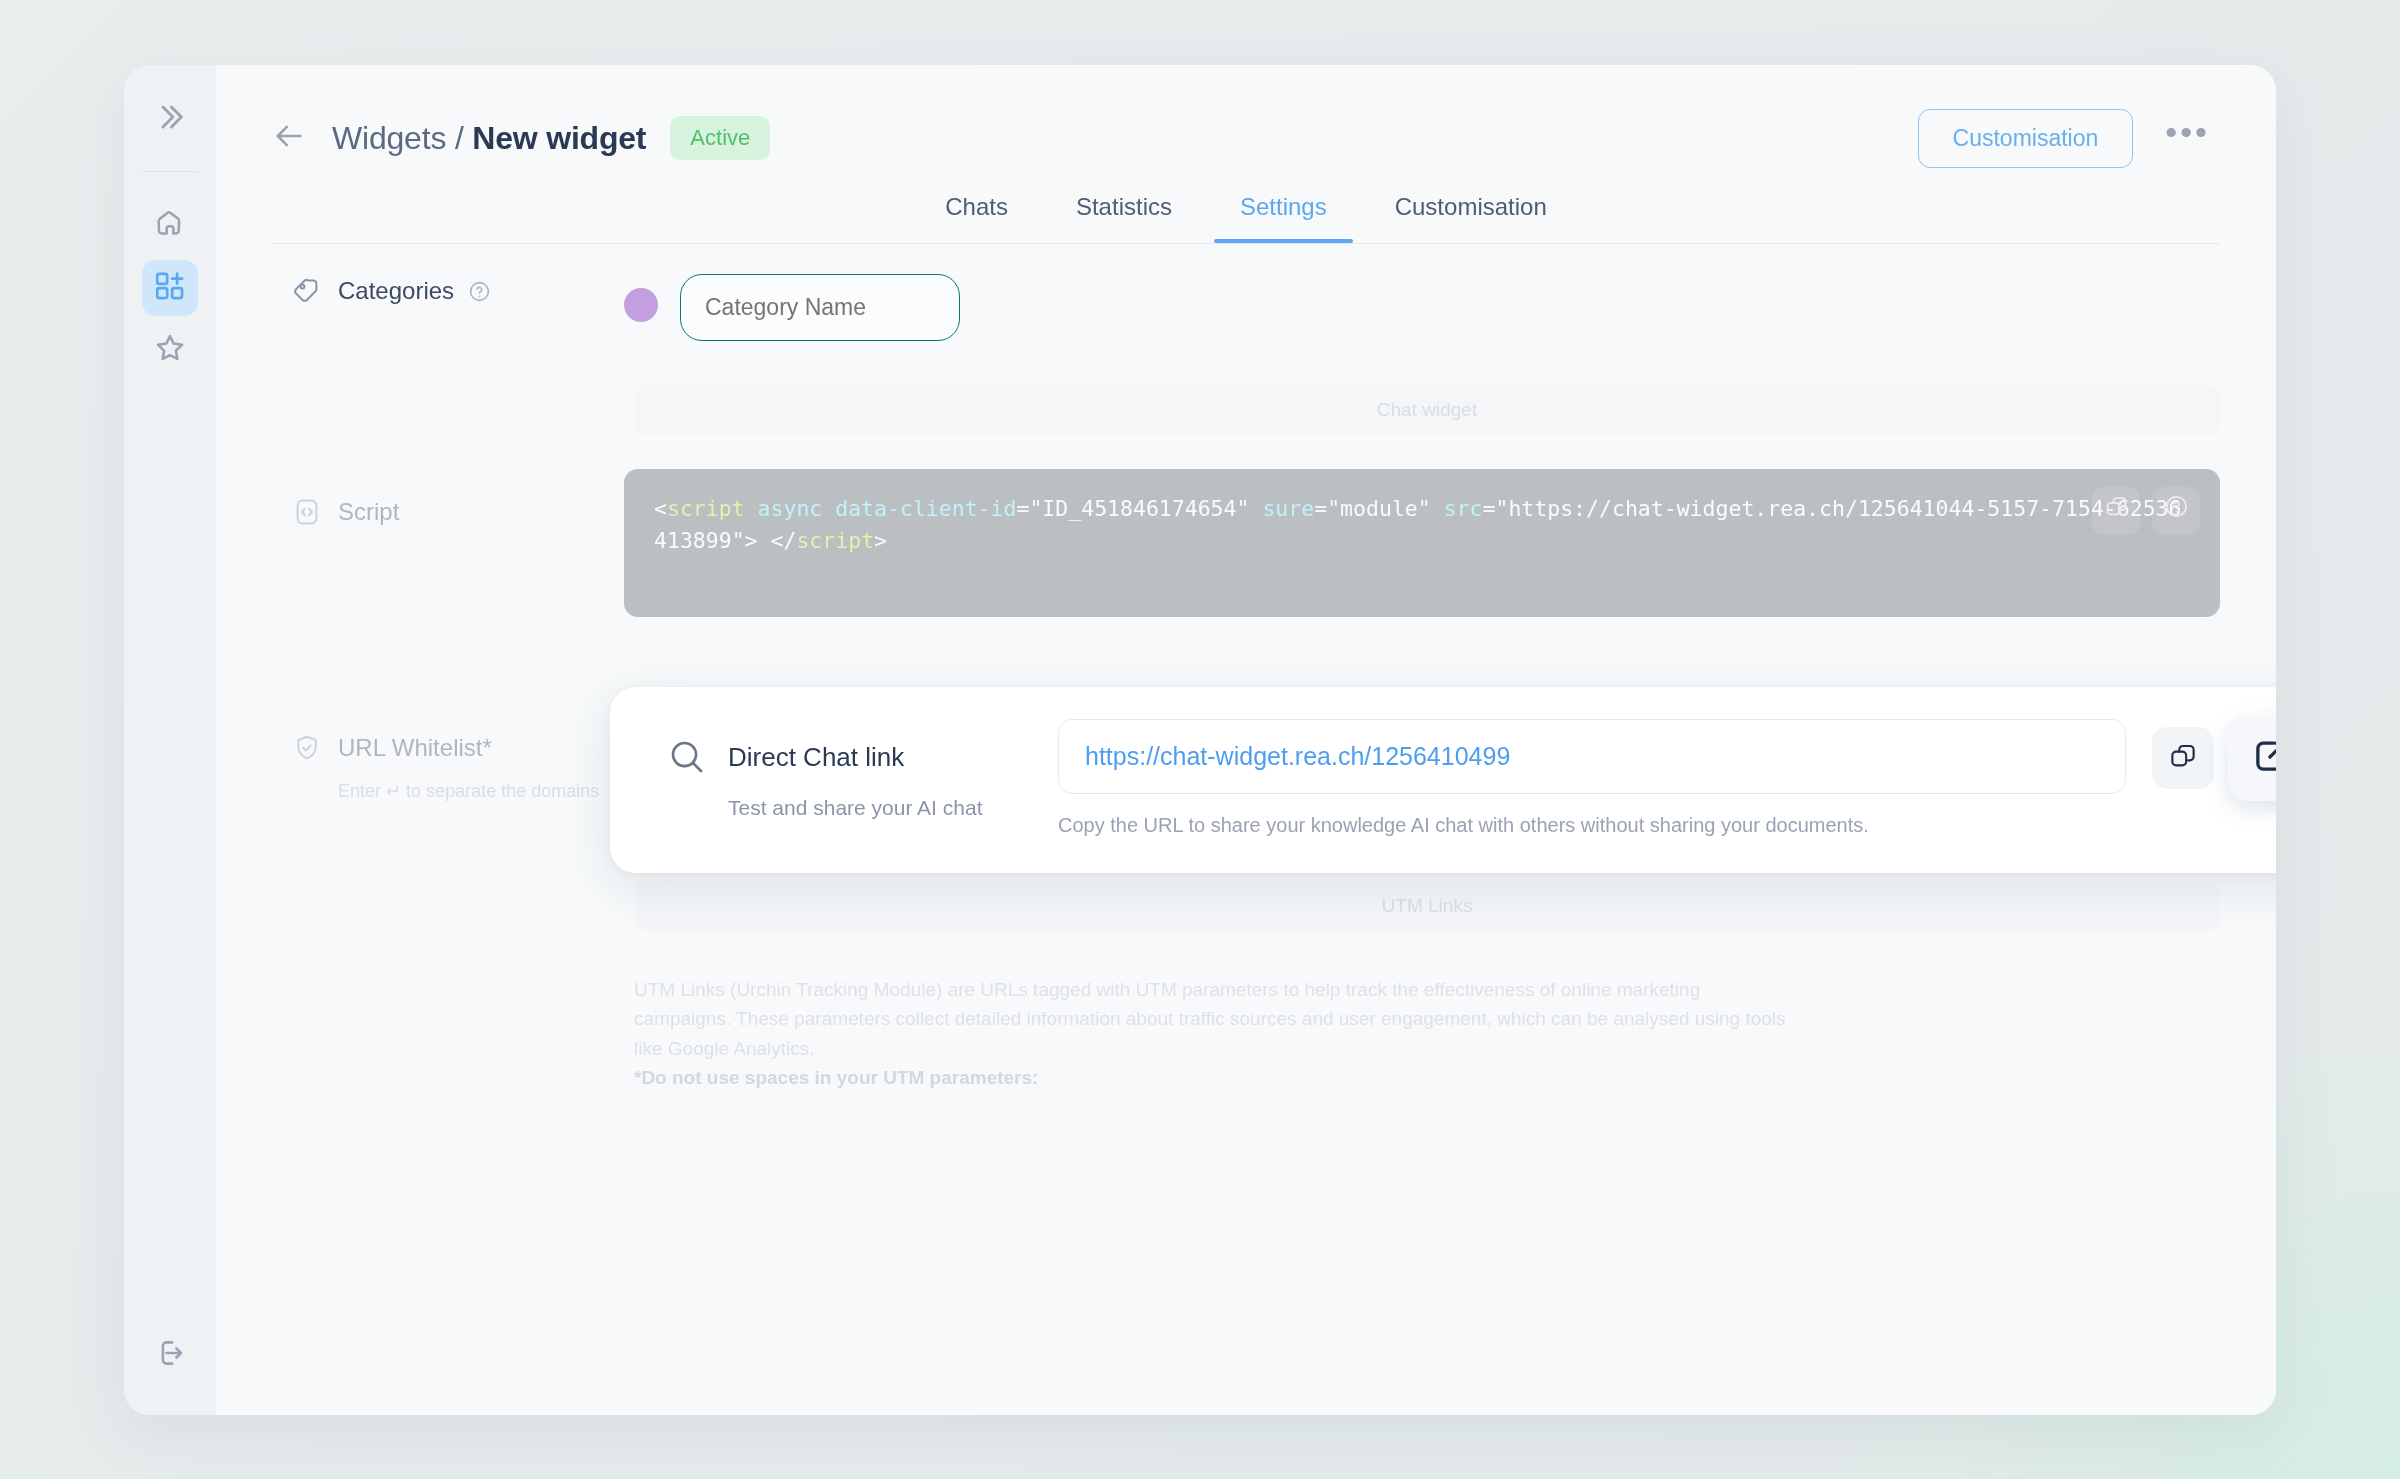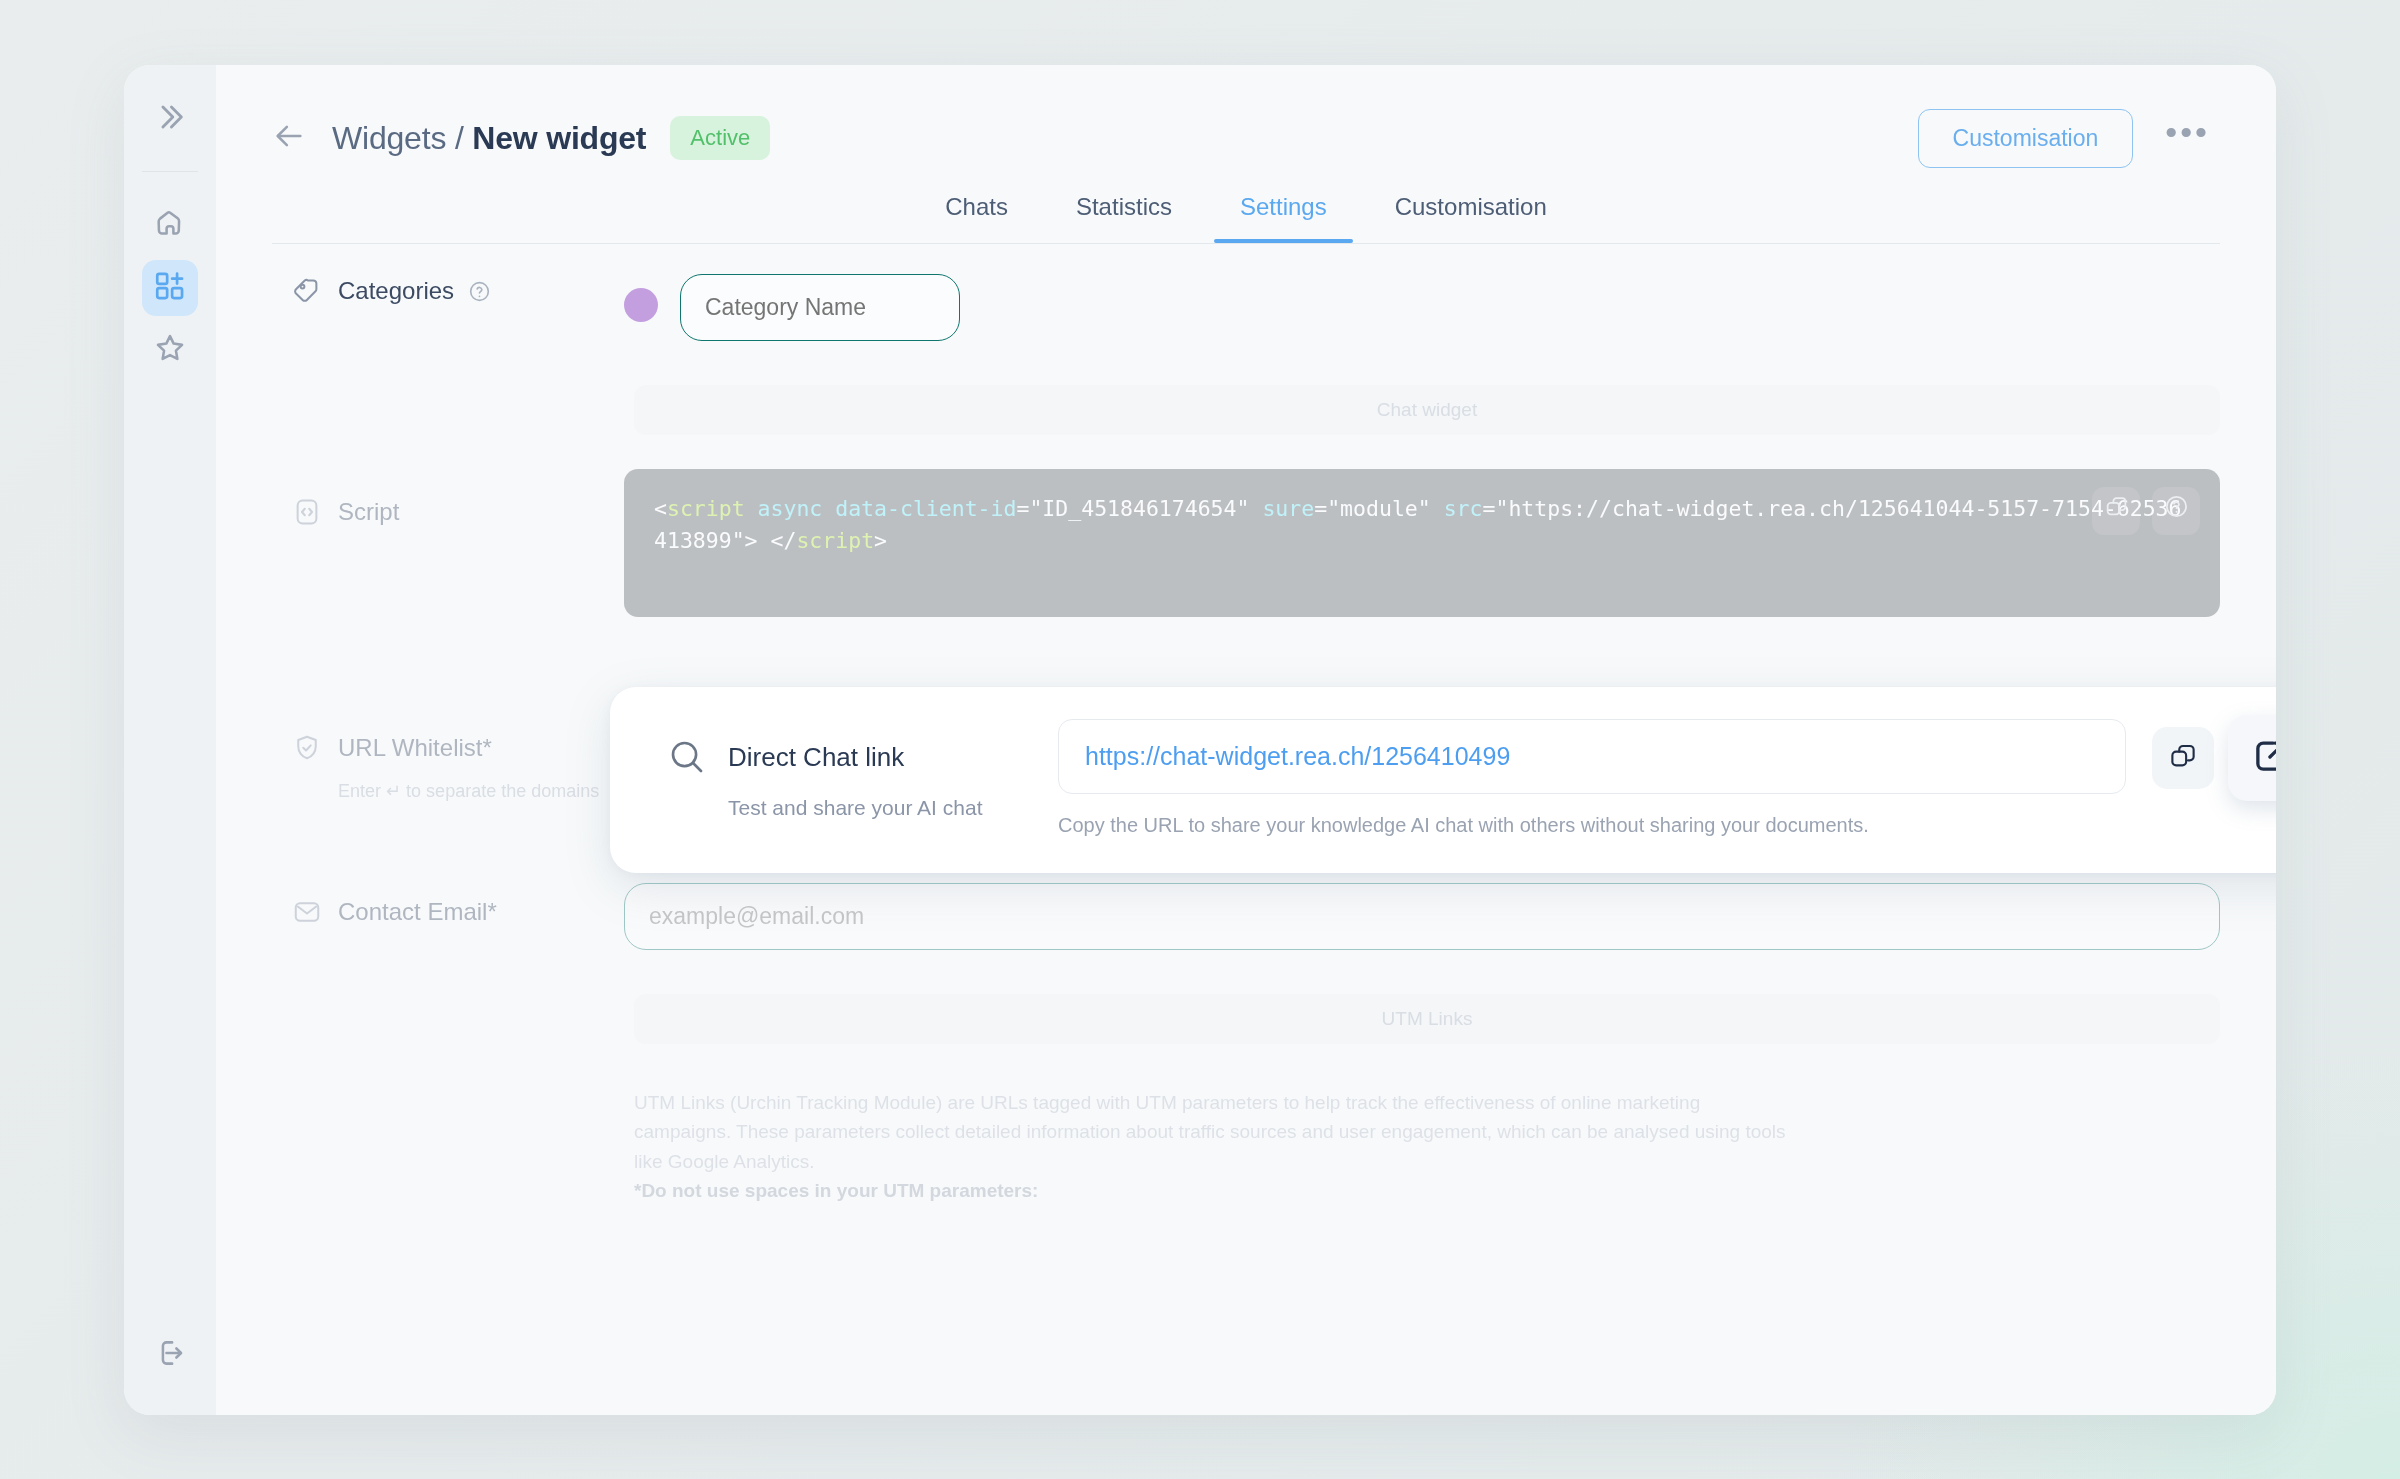--- a/index.html
+++ b/index.html
@@ -544,36 +544,20 @@
             </span>
             <span class="field-title">URL Whitelist*</span>
           </div>
           <div class="field-desc">Enter ↵ to separate the domains</div>
         </div>
         <div class="field-right">
           <div class="textarea-box">Define the domains (e.g., https://myreach.io) that are authorized to interact with the chat assistant. Make sure to include all URLs where the chat will be used, otherwise it will not function correctly.</div>
         </div>
       </div>
 
-      <div class="field-row" style="padding-top:46px;">
-        <div class="field-left" style="padding-top:12px;">
-          <div class="field-title-line">
-            <span class="field-icon">
-              <svg width="30" height="30" viewBox="0 0 24 24" fill="none" stroke="currentColor" stroke-width="1.6" stroke-linecap="round" stroke-linejoin="round">
-                <rect x="3" y="5" width="18" height="14" rx="3.4"></rect>
-                <polyline points="4.6 7.6 12 13.2 19.4 7.6"></polyline>
-              </svg>
-            </span>
-            <span class="field-title">Contact Email*</span>
-          </div>
-        </div>
-        <div class="field-right">
-          <input class="input-box" placeholder="example@email.com" style="">
-        </div>
-      </div>
 
       <div class="section-band">UTM Links</div>
 
       <div class="utm-paragraph">
         <span>UTM Links (Urchin Tracking Module) are URLs tagged with UTM parameters to help track the effectiveness of online marketing campaigns. These parameters collect detailed information about traffic sources and user engagement, which can be analysed using tools like Google Analytics.</span>
         <br>
         <b>*Do not use spaces in your UTM parameters:</b>
       </div>
 
 

